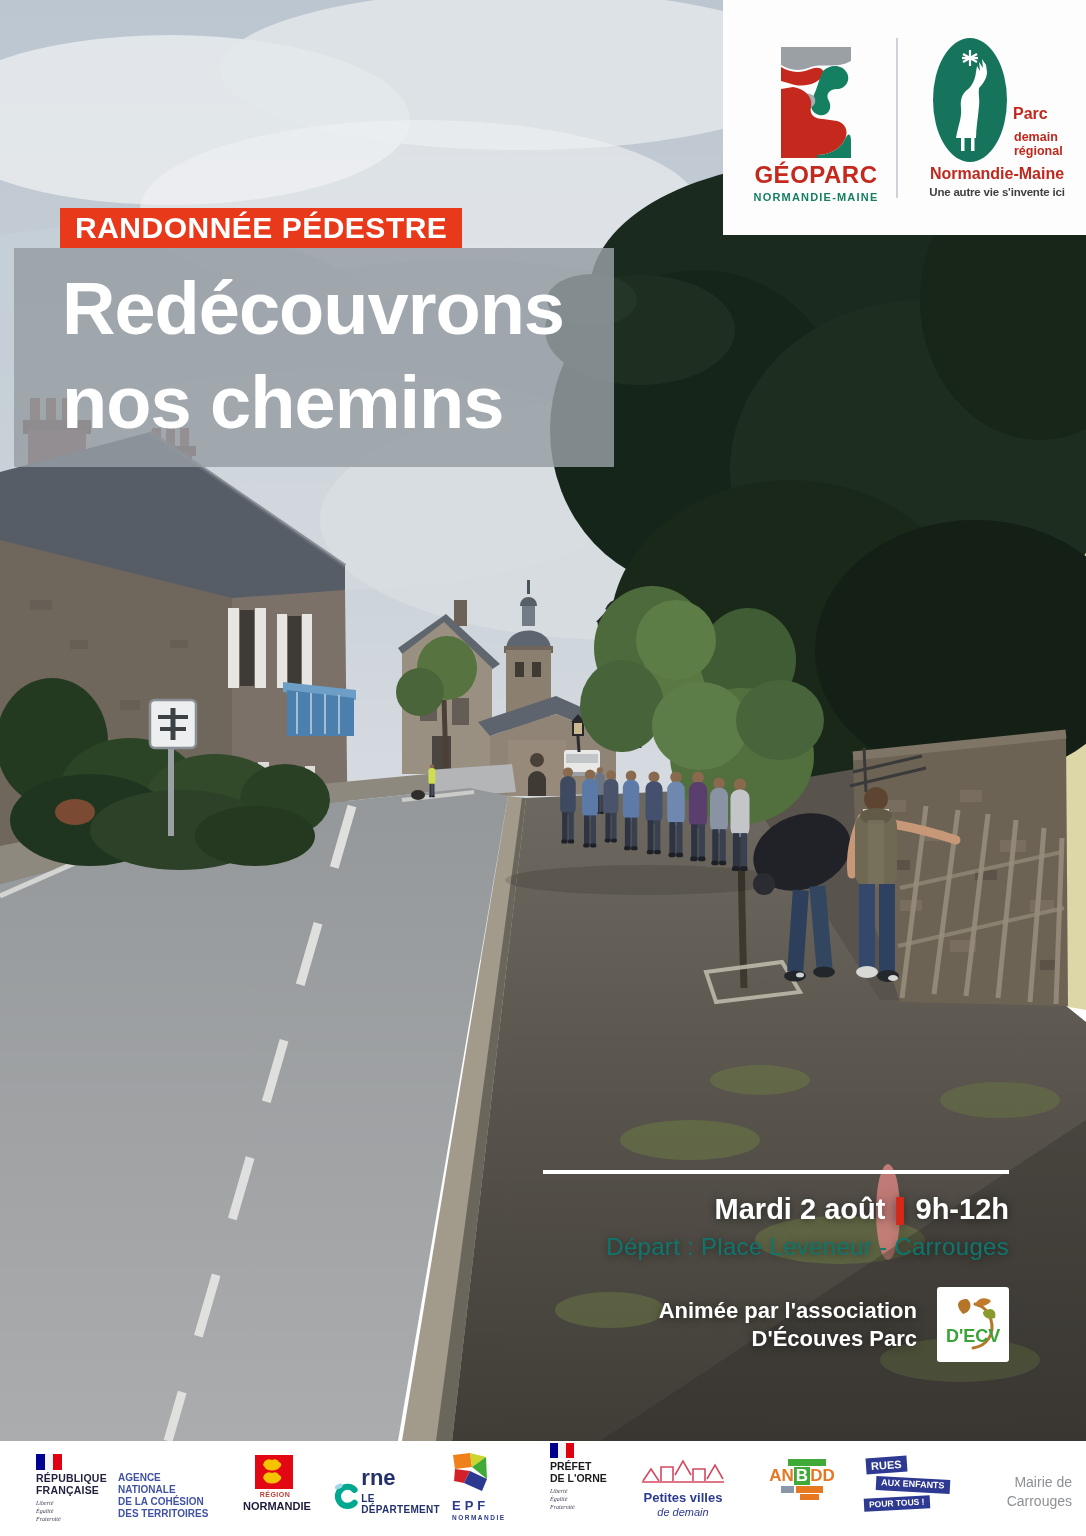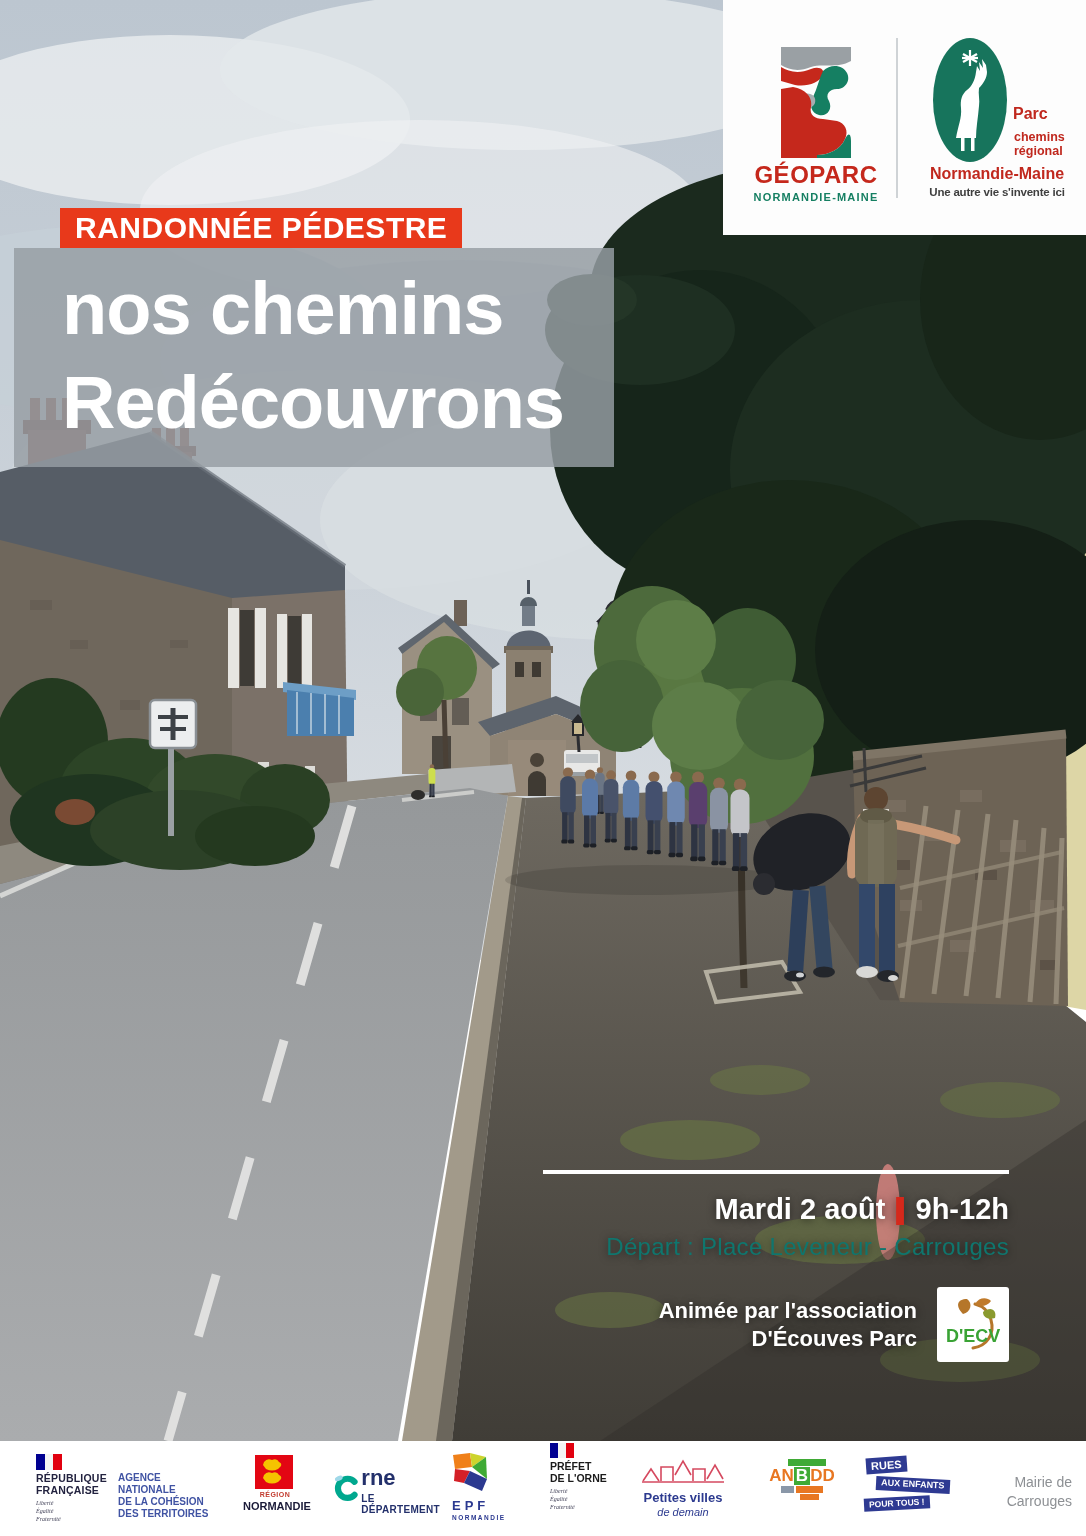--- a/index.html
+++ b/index.html
@@ -58,21 +58,21 @@
   .rf-line{font-size:10.5px;font-weight:bold;color:#22223f;letter-spacing:.2px;}
   .motto{margin-top:3px;font-family:"Liberation Serif",serif;font-style:italic;font-size:6px;
          color:#44445a;line-height:1.35;}
   .anct{left:118px;top:31px;width:104px;}
   .anct div{font-size:10px;font-weight:bold;color:#4053a3;line-height:1.2;}
   .norm{left:243px;top:14px;width:64px;text-align:center;}
   .norm-flag{display:block;margin:0 auto;}
   .norm-region{font-size:7px;font-weight:bold;color:#c23b2e;margin-top:2px;letter-spacing:.5px;}
   .norm-name{font-size:11px;font-weight:bold;color:#1a1a38;margin-top:1px;}
   .orne{left:332px;top:20px;width:108px;}
-  .orne-row{display:flex;align-items:center;}
+  .orne-row{display:flex;align-items:flex-end;}
   .orne-col{margin-left:2px;}
   .orne-name{font-size:22px;font-weight:bold;color:#23306b;line-height:1;margin-top:6px;}
   .orne-sub{font-size:10px;font-weight:bold;color:#23306b;margin-top:4px;letter-spacing:.3px;}
   .epf{left:452px;top:12px;width:72px;text-align:left;}
   .epf-name{font-size:13px;font-weight:bold;color:#2b3990;letter-spacing:4px;margin-top:2px;}
   .epf-sub{font-size:6.5px;font-weight:bold;color:#2b3990;letter-spacing:1.5px;margin-top:1px;}
   .prefet{left:550px;top:2px;width:80px;}
   .prefet .flag{width:24px;height:15px;}
   .pref-line{font-size:10.5px;font-weight:bold;color:#1a1a1a;}
   .pvd{left:636px;top:12px;width:94px;text-align:center;}
@@ -394,31 +394,31 @@
           <line x1="39" y1="14" x2="39" y2="30"></line>
           <line x1="32" y1="18" x2="46" y2="26"></line>
           <line x1="46" y1="18" x2="32" y2="26"></line>
           <line x1="31" y1="22" x2="47" y2="22"></line>
         </g>
         <path d="M25,102 C27,90 31,82 30,72 C29,64 31,58 36,54 C41,50 44,44 45,36 L46,30 L49,35 L48,26 L52,32 L51,23 L55,29 L56,36 C56,42 52,48 48,52 C47,58 49,64 48,70 C47,82 45,92 45,102 Z" fill="#fff"></path>
         <rect x="30" y="102" width="3.5" height="13" fill="#fff"></rect>
         <rect x="40" y="102" width="3.5" height="13" fill="#fff"></rect>
       </svg>
       <div class="pnr-word pnr-parc">Parc</div>
-      <div class="pnr-word pnr-naturel">chemins</div>
+      <div class="pnr-word pnr-naturel">demain</div>
       <div class="pnr-word pnr-regional">régional</div>
       <div class="pnr-name">Normandie-Maine</div>
       <div class="pnr-tagline">Une autre vie s'invente ici</div>
     </div>
   </div>
 
   <div class="banner">RANDONNÉE PÉDESTRE</div>
   <div class="title-box">
+    <div class="title-line">Redécouvrons</div>
     <div class="title-line">nos chemins</div>
-    <div class="title-line">Redécouvrons</div>
   </div>
 
   <div class="event-info">
     <div class="event-rule"></div>
     <div class="event-date-line">
       <span>Mardi 2 août</span><span class="event-sep">|</span><span>9h-12h</span>
     </div>
     <div class="event-depart">Départ : Place Leveneur - Carrouges</div>
     <div class="organizer">
       <div class="organizer-text">

